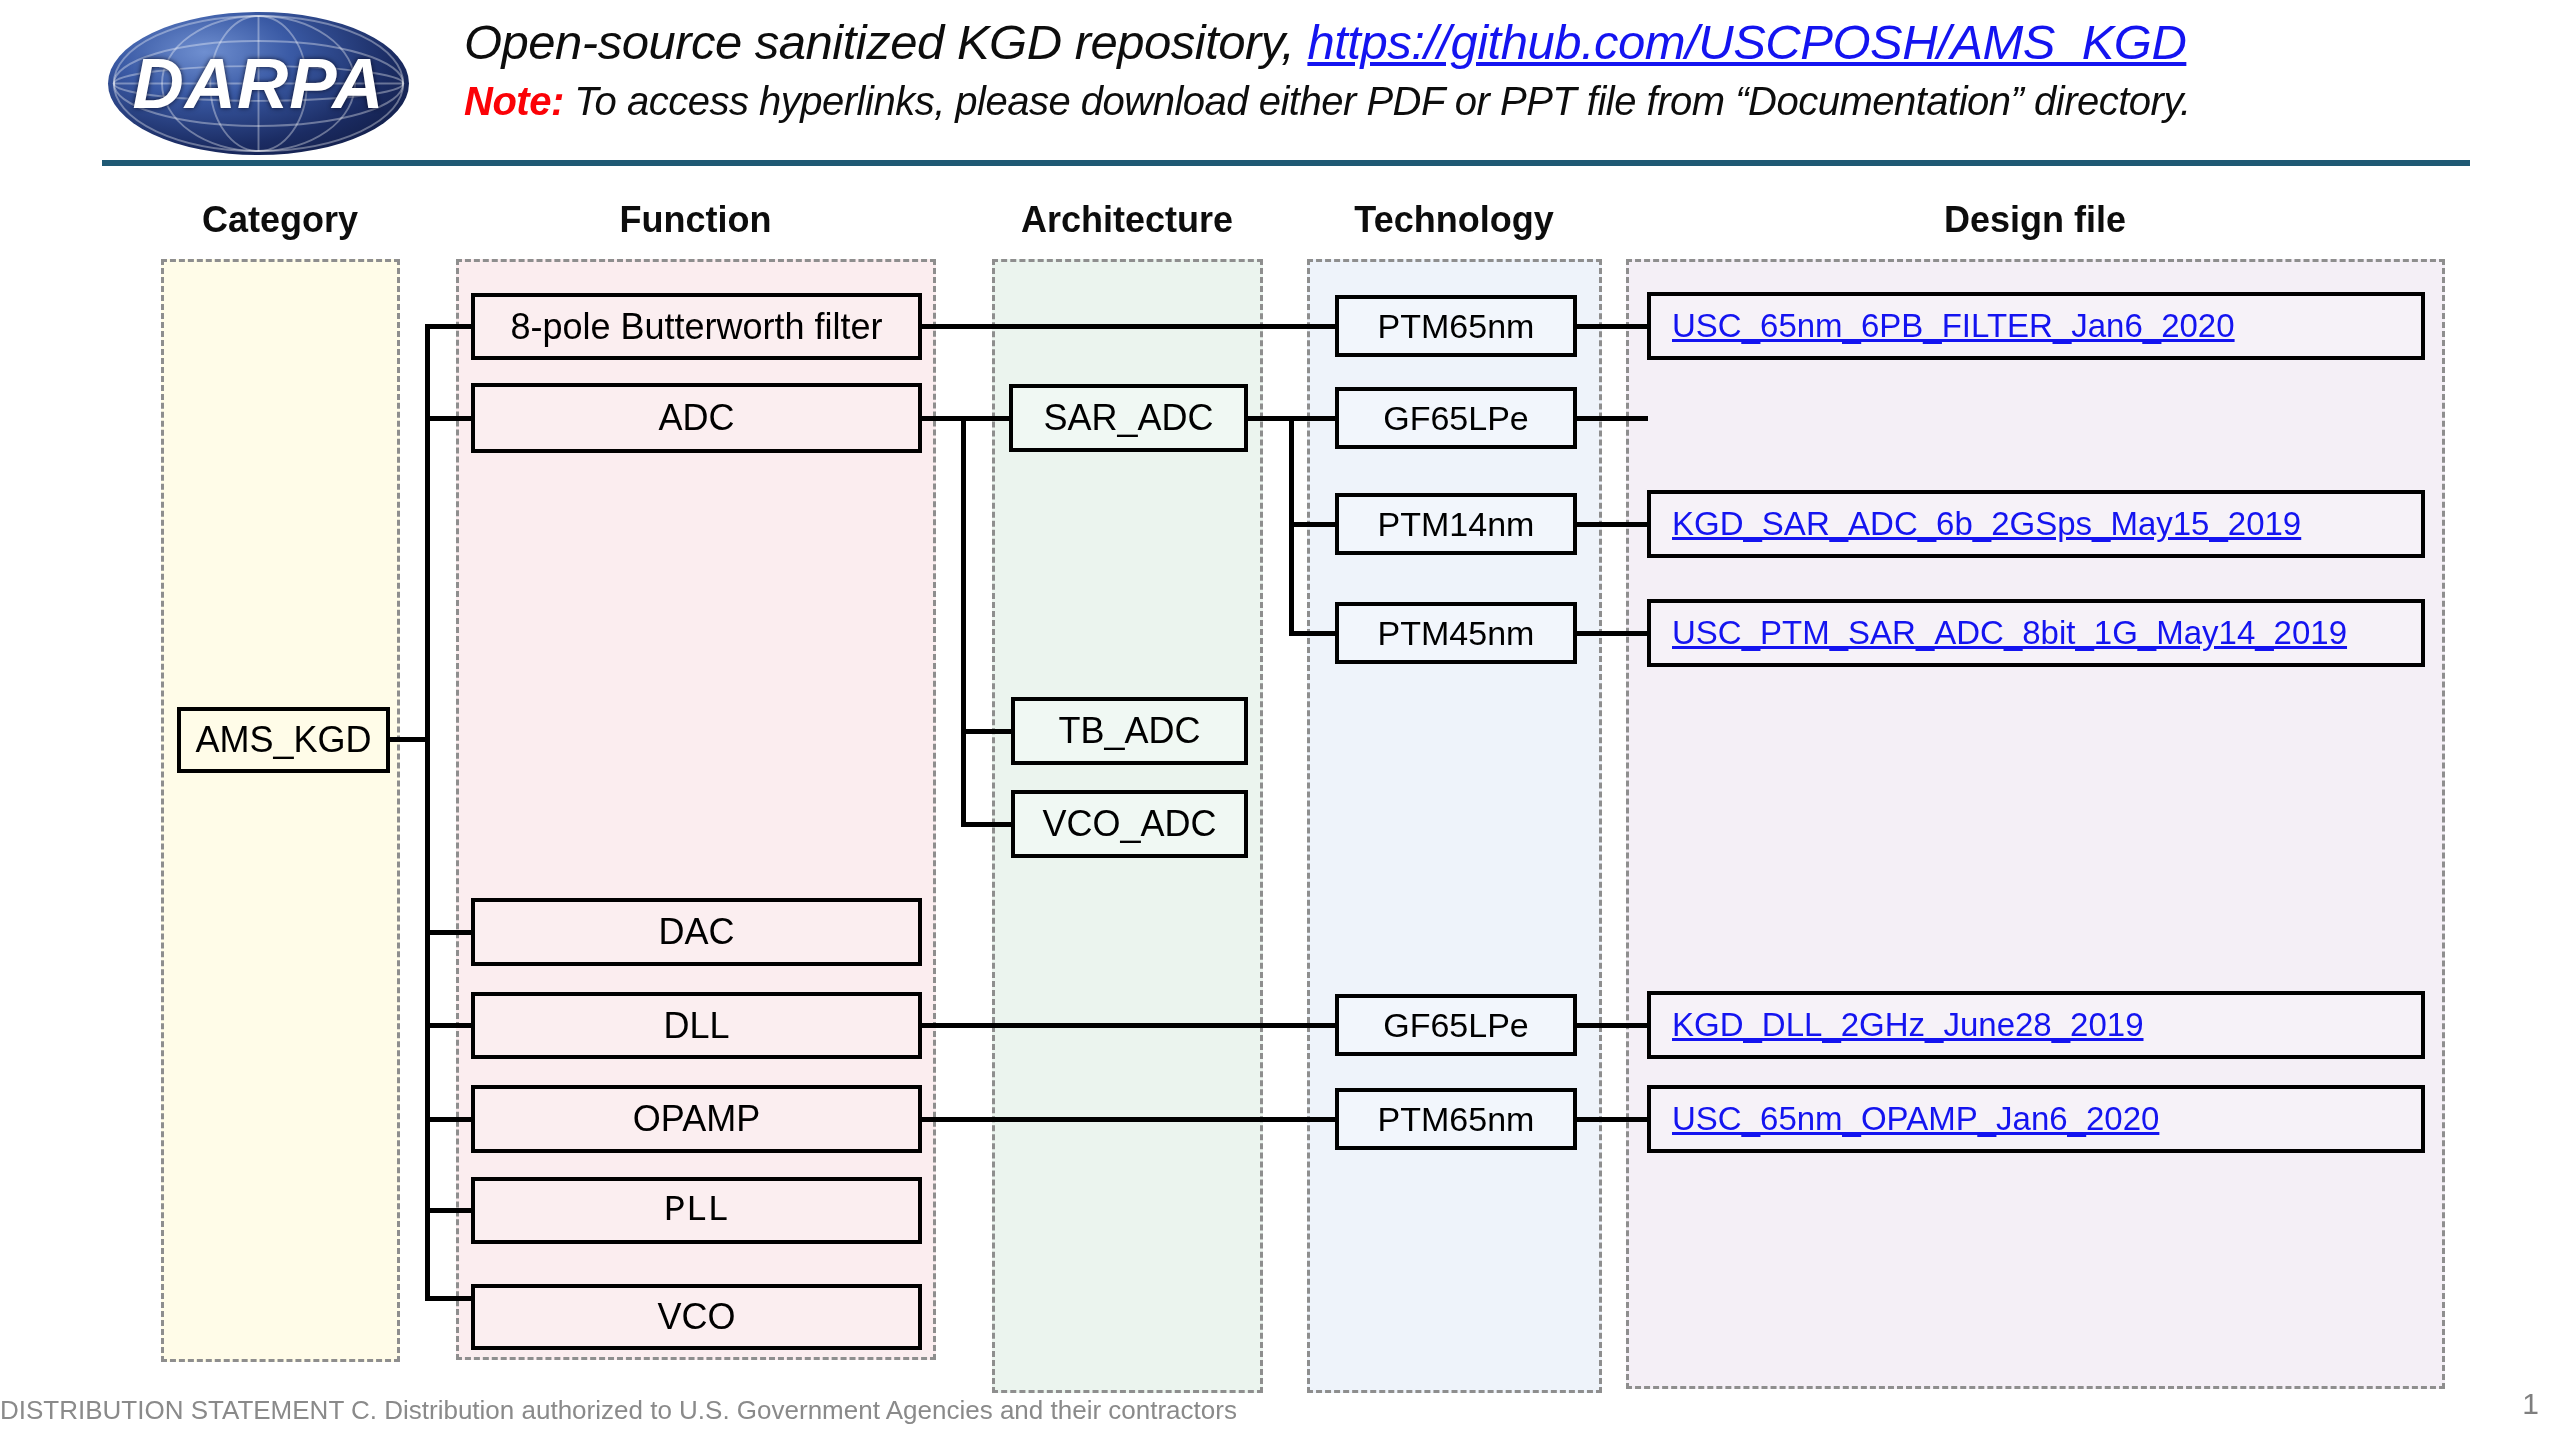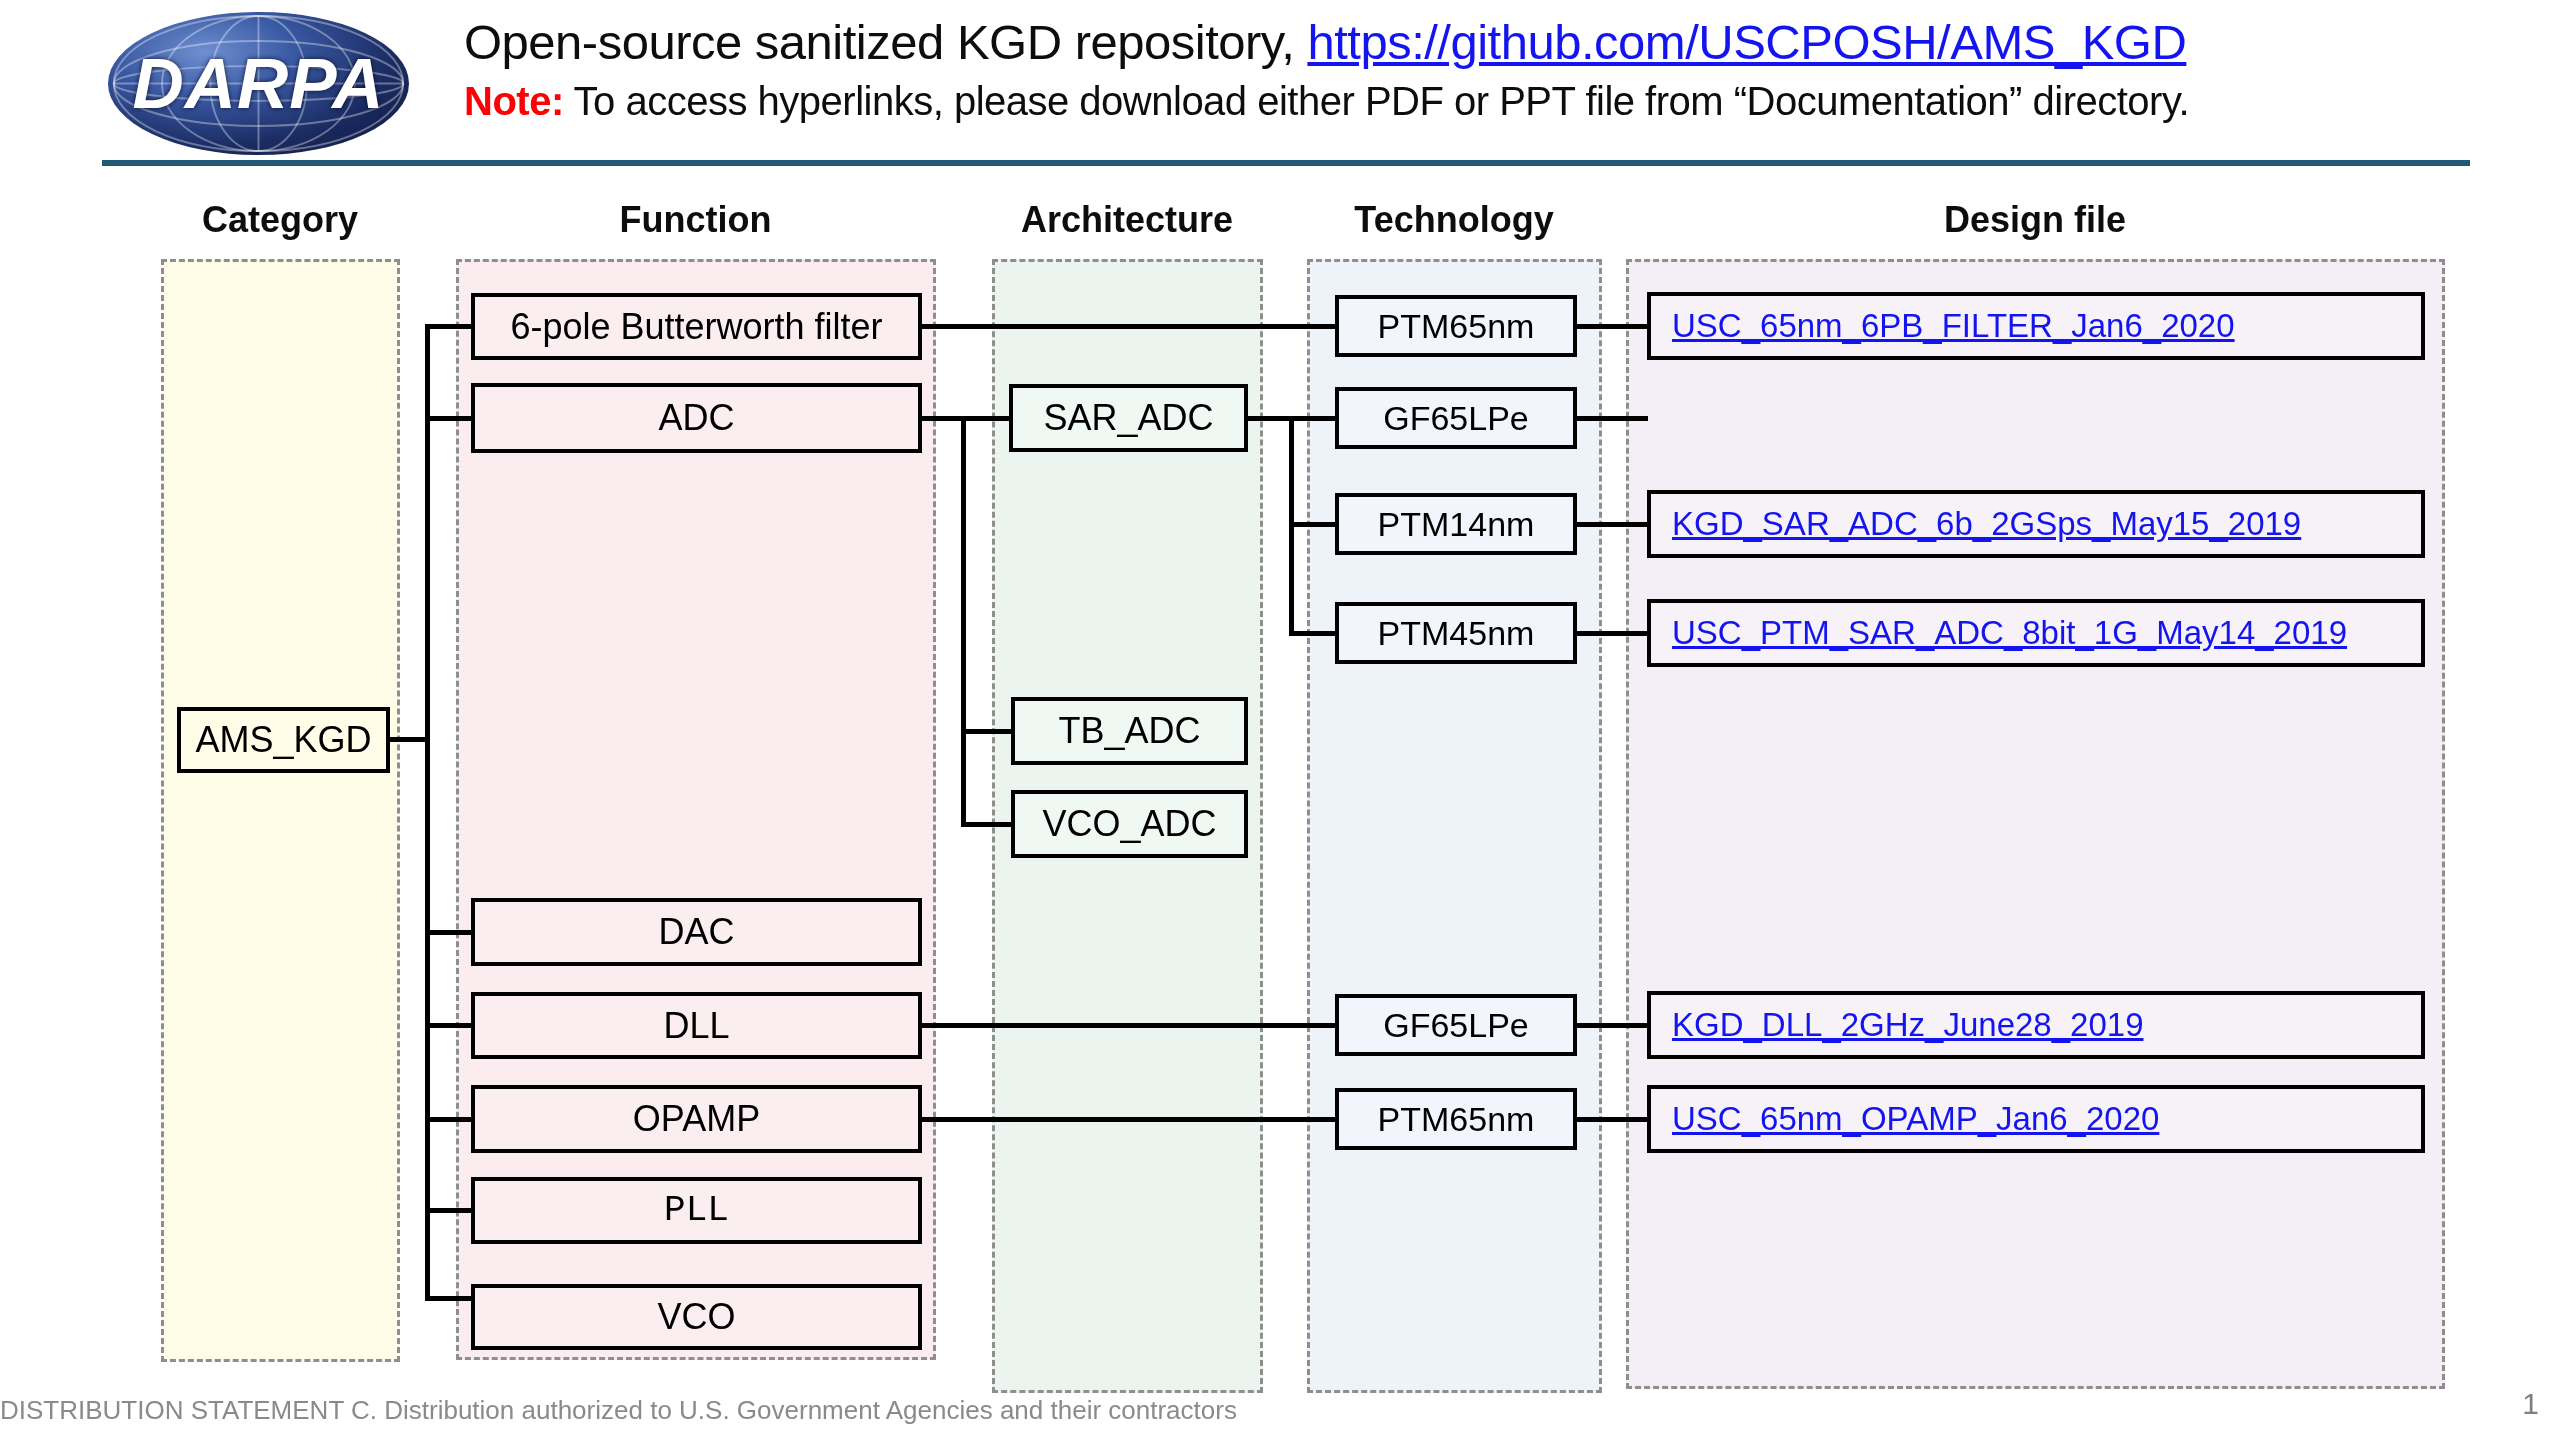--- a/index.html
+++ b/index.html
@@ -6,21 +6,21 @@
   body{width:2576px;height:1449px;font-family:"Liberation Sans",sans-serif;overflow:hidden;}
   .page{position:relative;width:2576px;height:1436px;background:#ffffff;}
 
   
   .logo{position:absolute;left:108px;top:11.6px;width:301px;height:143px;border-radius:50%;
     background:radial-gradient(ellipse at 32% 28%, #6f8fd0 0%, #3a5aa5 30%, #1b2c63 65%, #0c1435 100%);
     display:flex;align-items:center;justify-content:center;overflow:hidden;}
   .logo svg{position:absolute;left:0;top:0;}
   .logo-text{position:relative;color:#ffffff;font-weight:800;font-style:italic;font-size:71px;
     letter-spacing:1px;text-shadow:0 0 5.8px rgba(0,0,20,.8);}
-  .titles{position:absolute;left:464px;top:13.5px;width:2028px;}
+  .titles{position:absolute;left:464px;top:13.5px;width:2028px;font-style:italic;}
   .title-line{font-size:49px;color:#0d0d0d;letter-spacing:-0.5px;white-space:nowrap;}
   .title-link{color:#1414f0;text-decoration:underline;cursor:pointer;}
   .note-line{margin-top:9.7px;font-size:40px;color:#0d0d0d;letter-spacing:-0.5px;white-space:nowrap;}
   .note-label{color:#fb0207;font-weight:bold;}
   .rule{position:absolute;left:102px;top:160px;width:2368px;height:5.8px;background:#1f5974;}
 
   
   .col-header{position:absolute;top:199px;height:44px;font-size:36px;font-weight:bold;color:#0d0d0d;
     text-align:center;}
   .ch-category{left:161px;width:238px;}
@@ -161,21 +161,21 @@
   <div class="hline h-t2d"></div>
   <div class="hline h-t3d"></div>
   <div class="hline h-t4d"></div>
   <div class="hline h-dll-t"></div>
   <div class="hline h-t5d"></div>
   <div class="hline h-opamp-t"></div>
   <div class="hline h-t6d"></div>
 
   <div class="node n-cream nb-ams">AMS_KGD</div>
 
-  <div class="node n-pink nb-filter">6-pole Butterworth filter</div>
+  <div class="node n-pink nb-filter">8-pole Butterworth filter</div>
   <div class="node n-pink nb-adc">ADC</div>
   <div class="node n-pink nb-dac">DAC</div>
   <div class="node n-pink nb-dll">DLL</div>
   <div class="node n-pink nb-opamp">OPAMP</div>
   <div class="node n-pink nb-pll">PLL</div>
   <div class="node n-pink nb-vco">VCO</div>
 
   <div class="node n-mint nb-sar">SAR_ADC</div>
   <div class="node n-mint nb-tb">TB_ADC</div>
   <div class="node n-mint nb-vcoadc">VCO_ADC</div>

